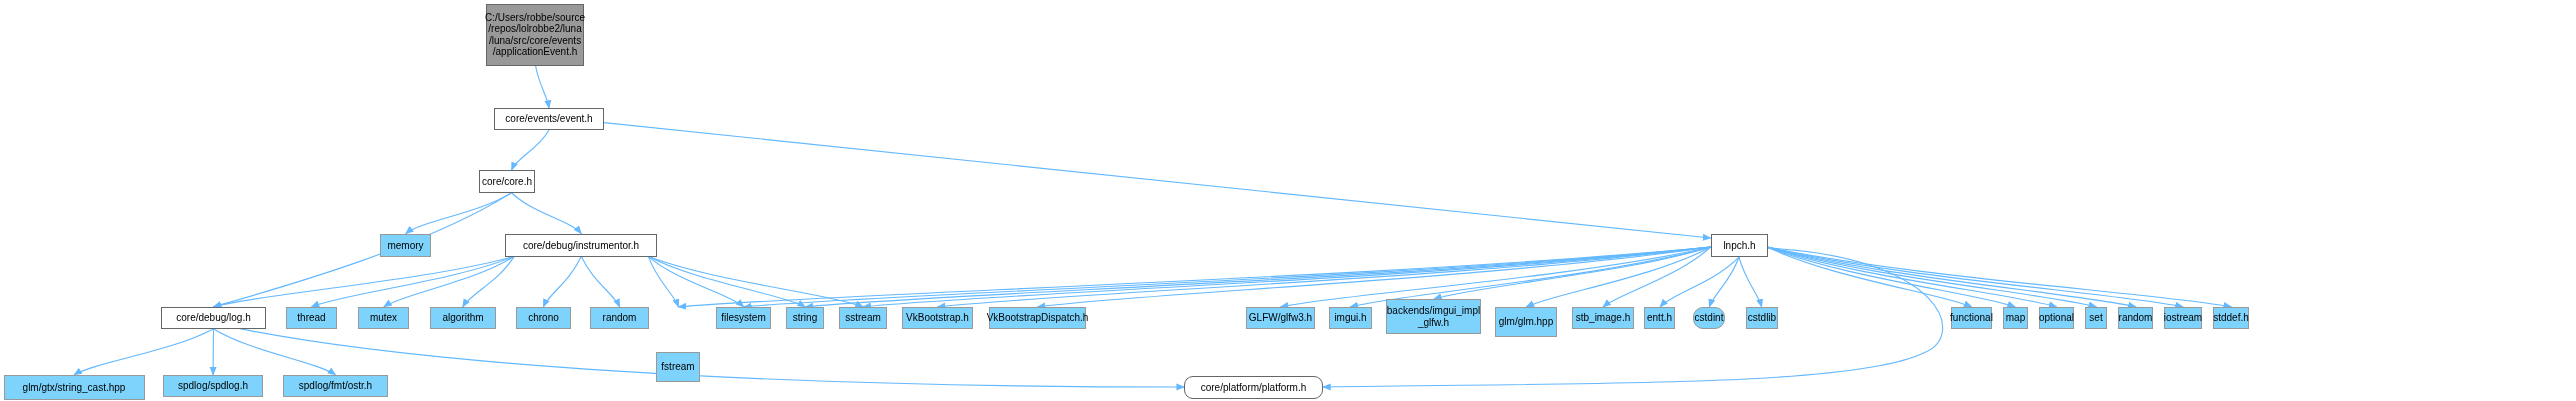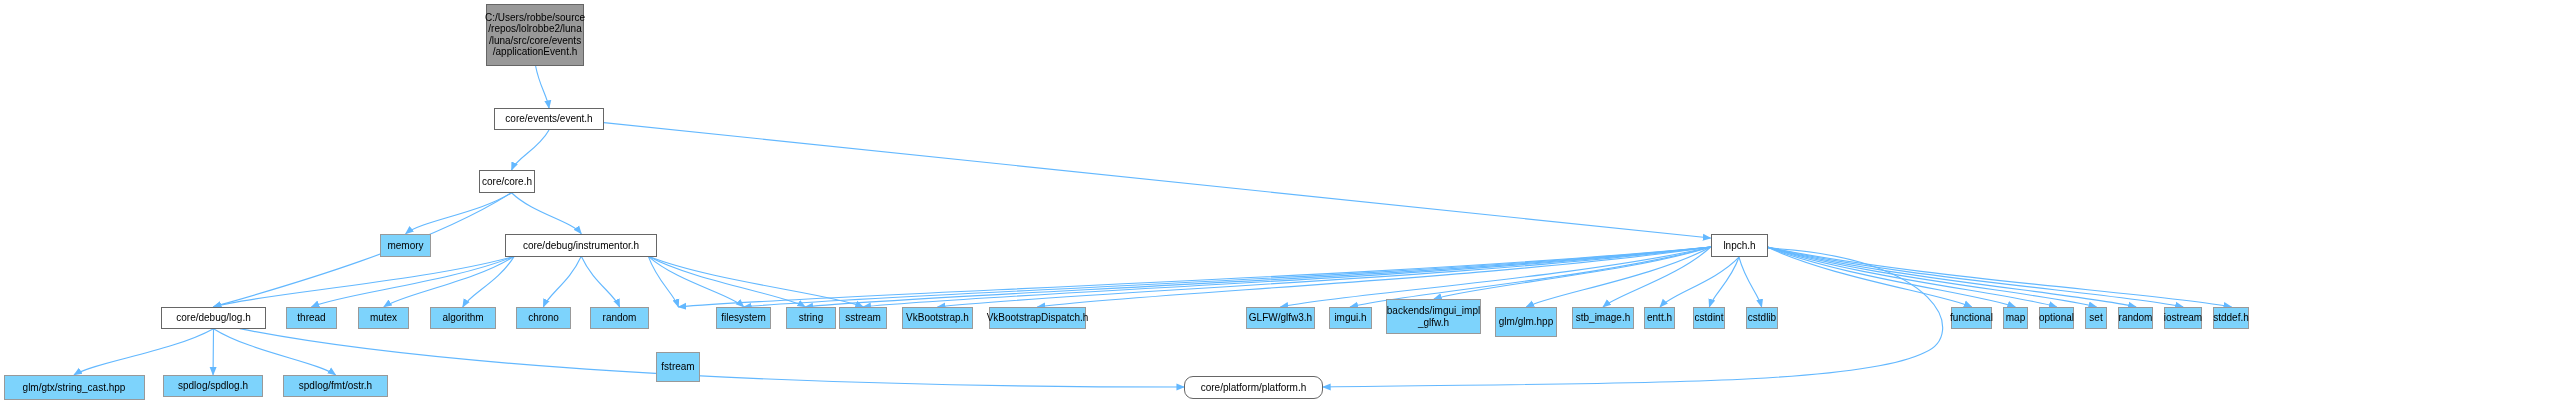--- a/index.html
+++ b/index.html
@@ -79,32 +79,32 @@
     <div class="node local" style="left: 505px; top: 234px; width: 152px; height: 22.7px;">core/debug/instrumentor.h</div>
     <div class="node local" style="left: 1711px; top: 234px; width: 57px; height: 22.7px;">lnpch.h</div>
     <div class="node local" style="left: 161px; top: 307px; width: 105px; height: 22px;">core/debug/log.h</div>
     <div class="node system" style="left: 286px; top: 307px; width: 51px; height: 22px;">thread</div>
     <div class="node system" style="left: 358px; top: 307px; width: 51px; height: 22px;">mutex</div>
     <div class="node system" style="left: 430px; top: 307px; width: 66px; height: 22px;">algorithm</div>
     <div class="node system" style="left: 516px; top: 307px; width: 55px; height: 22px;">chrono</div>
     <div class="node system" style="left: 590px; top: 307px; width: 59px; height: 22px;">random</div>
     <div class="node system" style="left: 656px; top: 308px; width: 44px; height: 30px; margin-top: 44px;">fstream</div>
     <div class="node system" style="left: 716px; top: 307px; width: 55px; height: 22px;">filesystem</div>
-    <div class="node system" style="left: 786px; top: 307px; width: 50px; height: 22px;">string</div>
+    <div class="node system" style="left: 786px; top: 307px; width: 38px; height: 22px;">string</div>
     <div class="node system" style="left: 839px; top: 307px; width: 48px; height: 22px;">sstream</div>
     <div class="node system" style="left: 902px; top: 307px; width: 71px; height: 22px;">VkBootstrap.h</div>
     <div class="node system" style="left: 989px; top: 307px; width: 97px; height: 22px;">VkBootstrapDispatch.h</div>
     <div class="node system" style="left: 1246px; top: 307px; width: 69px; height: 22px;">GLFW/glfw3.h</div>
     <div class="node system" style="left: 1329px; top: 307px; width: 43px; height: 22px;">imgui.h</div>
     <div class="node system" style="left: 1386px; top: 299px; width: 95px; height: 35px;">backends/imgui_impl
 _glfw.h</div>
     <div class="node system" style="left: 1495px; top: 307px; width: 62px; height: 30px;">glm/glm.hpp</div>
     <div class="node system" style="left: 1572px; top: 307px; width: 62px; height: 22px;">stb_image.h</div>
     <div class="node system" style="left: 1644px; top: 307px; width: 31px; height: 22px;">entt.h</div>
-    <div class="node system" style="left: 1693px; top: 307px; width: 32px; height: 22px;">cstdint</div>
+    <div class="node system" style="left: 1693px; top: 307px; width: 32px; height: 22px; border-radius: 10px;">cstdint</div>
     <div class="node system" style="left: 1746px; top: 307px; width: 32px; height: 22px;">cstdlib</div>
     <div class="node system" style="left: 1951px; top: 307px; width: 41px; height: 22px;">functional</div>
     <div class="node system" style="left: 2003px; top: 307px; width: 25px; height: 22px;">map</div>
     <div class="node system" style="left: 2039px; top: 307px; width: 35px; height: 22px;">optional</div>
     <div class="node system" style="left: 2085px; top: 307px; width: 22px; height: 22px;">set</div>
     <div class="node system" style="left: 2118px; top: 307px; width: 35px; height: 22px;">random</div>
     <div class="node system" style="left: 2164px; top: 307px; width: 38px; height: 22px;">iostream</div>
     <div class="node system" style="left: 2213px; top: 307px; width: 36px; height: 22px;">stddef.h</div>
     <div class="node system" style="left: 3.5px; top: 375px; width: 141px; height: 25px; text-align: center;">glm/gtx/string_cast.hpp</div>
     <div class="node system" style="left: 163px; top: 375px; width: 100px; height: 22px;">spdlog/spdlog.h</div>

